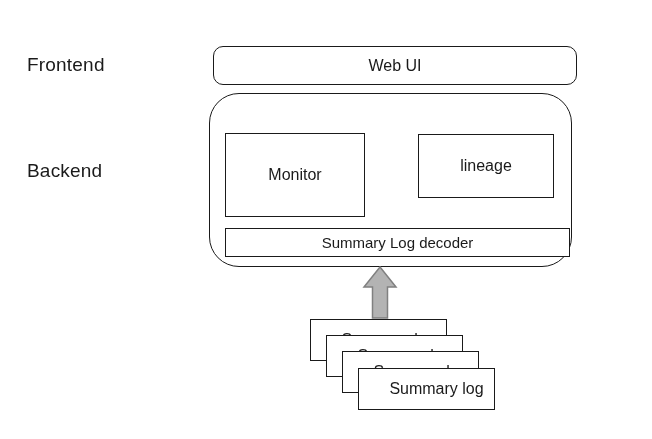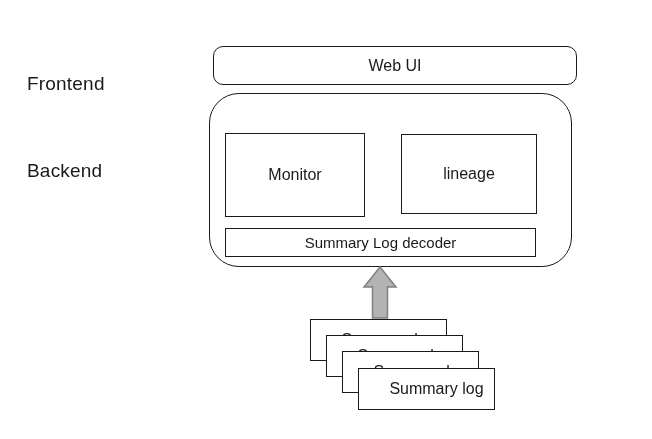--- a/index.html
+++ b/index.html
@@ -20,21 +20,21 @@
     overflow: hidden;
   }
   .side-label {
     position: absolute;
     left: 27px;
     color: var(--text);
     font-size: 19px;
     font-weight: 400;
     letter-spacing: 0.2px;
   }
-  .lbl-frontend { top: 54px; margin-top: 19px; }
+  .lbl-frontend { top: 54px; }
   .lbl-backend  { top: 160px; }
   .box {
     position: absolute;
     background: #fff;
     border: 1px solid var(--border);
     display: flex;
     align-items: center;
     justify-content: center;
     color: var(--text);
     font-size: 16px;
@@ -46,22 +46,22 @@
   }
   .backend-container {
     position: absolute;
     left: 209px; top: 93px;
     width: 363px; height: 174px;
     border: 1px solid var(--border);
     border-radius: 30px;
     background: #fff;
   }
   .monitor-box { left: 225px; top: 133px; width: 140px; height: 84px; }
-  .lineage-box { left: 401px; top: 134px; width: 136px; height: 80px; }
-  .decoder-bar { left: 225px; top: 228px; width: 311px; height: 29px; font-size: 15px; }
+  .lineage-box { left: 418px; top: 134px; width: 136px; height: 64px; }
+  .decoder-bar { left: 225px; top: 228px; width: 345px; height: 29px; font-size: 15px; }
   .up-arrow { position: absolute; left: 362px; top: 266px; }
   .stack-box { width: 137px; height: 42px; padding-left: 20px; }
   .stack-0 { left: 310px; top: 319px; }
   .stack-1 { left: 326px; top: 335px; }
   .stack-2 { left: 342px; top: 351px; }
   .stack-3 { left: 358px; top: 368px; }
 </style>
 </head>
 <body>
 

